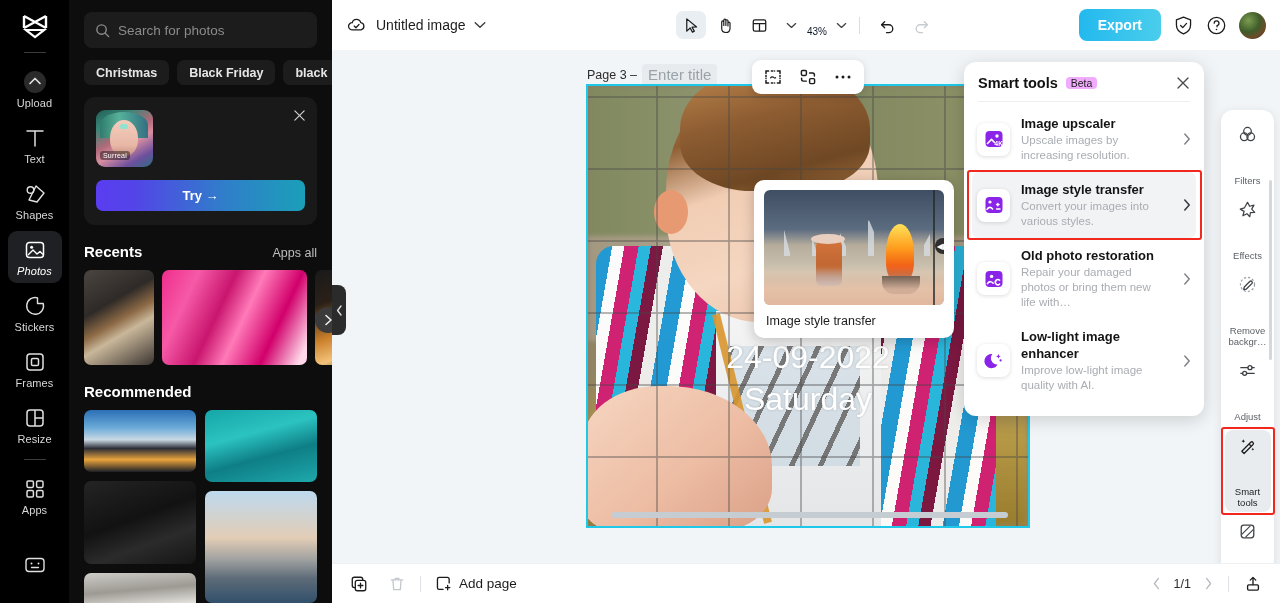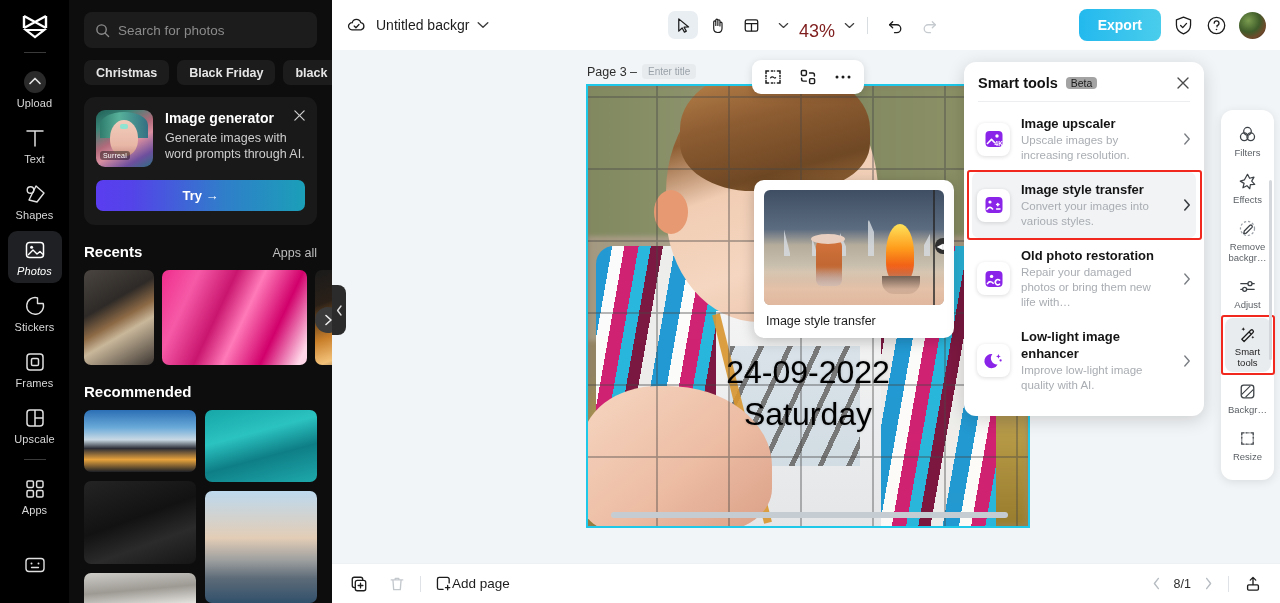--- a/index.html
+++ b/index.html
@@ -122,21 +122,21 @@
   .chev { color: #3d3d3d; margin-left: 8px; cursor: pointer; }
   .tb-center {
     position: absolute; left: 50%; transform: translateX(-50%);
     display: flex; align-items: center; gap: 4px;
   }
   .tb-btn {
     width: 30px; height: 28px; border-radius: 7px; display: flex;
     align-items: center; justify-content: center; cursor: pointer;
   }
   .tb-btn.sel { background: #e9eef3; }
-  .zoom-val { font-size: 18px; color: #7f1d1d; margin: 13px 3px 0 6px; }
+  .zoom-val { font-size: 10px; color: #0f172a; margin: 13px 3px 0 6px; }
   .tb-sep { width: 1px; height: 17px; background: #d8dde2; margin: 0 8px; }
   .tb-right { margin-left: auto; display: flex; align-items: center; gap: 12px; }
   .export-btn {
     background: #3ec5ef; color: #fff; font-size: 14px; font-weight: bold;
     height: 32px; border-radius: 8px; padding: 0 19px; display: flex;
     align-items: center; cursor: pointer; border: none;
     background: linear-gradient(90deg,#23b9ee,#4acdec);
   }
   .avatar {
     width: 27px; height: 27px; border-radius: 50%;
@@ -144,21 +144,21 @@
     cursor: pointer;
   }
 
   
   .canvas-zone { position: absolute; left: 0; right: 0; top: 50px; bottom: 40px; }
   .page-label {
     position: absolute; left: 255px; top: 14px; font-size: 12.5px; color: #2c2c2c;
     display: flex; align-items: center; gap: 5px;
   }
   .page-title-ph {
-    background: #e7ebee; border-radius: 4px; padding: 2px 6px; color: #9aa2a9; font-size: 10px; cursor: text;
+    background: #e7ebee; border-radius: 4px; padding: 2px 6px; color: #9aa2a9; font-size: 15px; cursor: text;
   }
   .float-toolbar {
     position: absolute; left: 420px; top: 10px; height: 34px; background: #fff;
     border-radius: 9px; box-shadow: 0 2px 9px rgba(0,0,0,.13);
     display: flex; align-items: center; padding: 0 9px; gap: 11px; z-index: 12;
   }
   .ft-btn { width: 24px; height: 24px; display: flex; align-items: center; justify-content: center; cursor: pointer; }
 
   .canvas {
     position: absolute; left: 254px; top: 34px; width: 444px; height: 444px;
@@ -202,22 +202,22 @@
     background: linear-gradient(180deg,#f4f4f4,#e4e6e8);
   }
   .boy-shirt-art{position:absolute;left:142px;top:260px;width:130px;height:120px;
     background: repeating-linear-gradient(115deg,#2a2a2a 0 5px,transparent 5px 26px), rgba(80,140,180,.25);opacity:.6;}
   .boy-arm {
     position:absolute; left:-6px; top:300px; width:190px; height:146px; border-radius: 40% 55% 30% 20%;
     background: linear-gradient(140deg,#f6d6c1 0%, #edbda4 55%, #d99f86 100%);
   }
   .boy-strap{position:absolute;left:150px;top:225px;width:8px;height:215px;background:#d8962f;transform:rotate(-14deg);opacity:.9;}
   .canvas-text {
-    position: absolute; left: 0; right: 0; top: 265px; text-align: center;
-    color: #000000; font-size: 32px; line-height: 42px;
+    position: absolute; left: 0; right: 0; top: 250px; text-align: center;
+    color: #ffffff; font-size: 32px; line-height: 42px;
     text-shadow: 0 0 3px rgba(0,0,0,.18); font-family: "Liberation Sans", sans-serif;
   }
 
   
   .stp {
     position: absolute; left: 422px; top: 130px; width: 200px;
     background: #fff; border-radius: 10px; box-shadow: 0 3px 14px rgba(0,0,0,.22);
     padding: 10px 10px 8px; z-index: 14;
   }
   .stp-img {
@@ -245,21 +245,21 @@
 
   
   .smart {
     position: absolute; right: 76px; top: 12px; width: 240px;
     background: #fff; border-radius: 12px; box-shadow: 0 4px 18px rgba(0,0,0,.16);
     padding: 13px 0 14px; z-index: 16;
   }
   .smart-head { display: flex; align-items: center; padding: 0 14px 10px; gap: 8px; }
   .smart-title { font-size: 14.5px; font-weight: bold; color: #111; }
   .beta {
-    background: #a3a3a3; color: #1b1b1b; font-size: 10.5px; border-radius: 4px;
+    background: #f0abfc; color: #1b1b1b; font-size: 10.5px; border-radius: 4px;
     padding: 0 5px; font-weight: normal;
   }
   .smart-x { margin-left: auto; color: #4a4a4a; cursor: pointer; }
   .smart-sep { height: 1px; background: #eceef0; margin: 0 14px 4px; }
   .st-item {
     display: flex; align-items: center; gap: 11px; padding: 9px 13px; cursor: pointer; position: relative;
   }
   .st-item.highlight { background: #f1f3f5; border-radius: 7px; margin: 0 8px; padding: 9px 5px; }
   .st-item.highlight::after {
     content: ""; position: absolute; left: -5px; right: -6px; top: -2px; bottom: -2px;
@@ -282,34 +282,34 @@
   }
   .rt-item {
     width: 46px; margin: 0 auto 4px; border-radius: 8px; padding: 6px 0 4px;
     display: flex; flex-direction: column; align-items: center; gap: 3px; cursor: pointer; position: relative;
   }
   .rt-item.sel { background: #e9ecef; }
   .rt-item.sel::after{
     content:""; position:absolute; left:-4px; right:-4px; top:-3px; bottom:-3px;
     border:2px solid #f0281e; border-radius:3px; pointer-events:none;
   }
-  .rt-label { font-size: 9.5px; color: #5a5f64; line-height: 11px; text-align: center; }
+  .rt-label { font-size: 9.5px; color: #5a5f64; line-height: 11px; text-align: center; margin-top: 28px; }
   .rt-item.sel .rt-label { color: #1c1c1c; }
   .rt-scroll{position:absolute;right:2px;top:70px;width:3px;height:180px;background:#d4d8dc;border-radius:2px;}
 
   
   .hscroll {
     position: absolute; left: 279px; bottom: 45px; width: 397px; height: 6px;
     background: #c6cdd2; border-radius: 3px; z-index: 5; cursor: pointer;
   }
   .bottombar {
     position: absolute; left: 0; right: 0; bottom: 0; height: 40px; background: #fff;
     display: flex; align-items: center; padding: 0 18px; border-top: 1px solid #eef1f3; z-index: 19;
   }
-  .bb-btn { display: flex; align-items: center; cursor: pointer; }
+  .bb-btn { display: flex; align-items: center; gap: 7px; cursor: pointer; }
   .bb-sep { width: 1px; height: 16px; background: #dfe3e7; margin: 0 14px; }
   .bb-label { font-size: 13.5px; color: #1c1c1c; }
   .bb-right { margin-left: auto; display: flex; align-items: center; gap: 13px; }
   .pager { font-size: 12.5px; color: #2c2c2c; }
   .arr { color: #b6bcc2; font-size: 13px; cursor: pointer; }
   svg { display: block; }
 </style>
 </head>
 <body>
 
@@ -384,21 +384,21 @@
     </div>
 
     <div class="rail-item">
       <div class="rail-icon">
         <svg width="22" height="22" viewBox="0 0 22 22">
             <rect x="3" y="3" width="16" height="16" rx="3" stroke="#e0e0e0" stroke-width="1.5" fill="none"></rect>
             <path d="M11 3 V19" stroke="#e0e0e0" stroke-width="1.5"></path>
             <path d="M11 11 H19" stroke="#e0e0e0" stroke-width="1.5"></path>
           </svg>
       </div>
-      <div class="rail-label">Upscale</div>
+      <div class="rail-label">Resize</div>
     </div>
 
     <div class="rail-div"></div>
 
     <div class="rail-item">
       <div class="rail-icon">
         <svg width="20" height="20" viewBox="0 0 20 20">
             <rect x="2" y="2" width="6.4" height="6.4" rx="1.3" stroke="#e0e0e0" stroke-width="1.5" fill="none"></rect>
             <rect x="11.6" y="2" width="6.4" height="6.4" rx="1.3" stroke="#e0e0e0" stroke-width="1.5" fill="none"></rect>
             <rect x="2" y="11.6" width="6.4" height="6.4" rx="1.3" stroke="#e0e0e0" stroke-width="1.5" fill="none"></rect>
@@ -446,24 +446,20 @@
             <path d="M2 2 L12 12 M12 2 L2 12" stroke="#cfcfcf" stroke-width="1.3" stroke-linecap="round"></path>
           </svg>
       </span>
       <div class="promo-top">
         <div class="promo-thumb">
           <div class="hair"></div>
             <div class="face"></div>
             <div class="jewel"></div>
           <span class="badge">Surreal</span>
         </div>
-        <div>
-          <div class="promo-title">Image generator</div>
-          <div class="promo-desc">Generate images with word prompts through AI.</div>
-        </div>
       </div>
       <div class="promo-btn">Try →</div>
     </div>
 
     <div class="sec-head">
       <div class="sec-title">Recents</div>
       <div class="sec-link">Apps all</div>
     </div>
     <div class="recents-row">
       <div class="thumb ph-food" style="width:70px;height:95px"></div>
@@ -500,21 +496,21 @@
 
   <div class="main">
 
     <div class="topbar">
       <span>
         <svg width="21" height="21" viewBox="0 0 22 22">
             <path d="M6.2 15.5 a3.7 3.7 0 0 1 .3-7.4 A4.6 4.6 0 0 1 15.4 8 a3.8 3.8 0 0 1 .3 7.5 Z" stroke="#1c1c1c" stroke-width="1.35" fill="none" stroke-linejoin="round"></path>
             <path d="M8.6 11.6 L10.4 13.4 L13.6 10" stroke="#1c1c1c" stroke-width="1.35" fill="none" stroke-linecap="round" stroke-linejoin="round"></path>
           </svg>
       </span>
-      <span class="doc-title">Untitled backgr</span>
+      <span class="doc-title">Untitled image</span>
       <span class="chev">
         <svg width="12" height="8" viewBox="0 0 12 8">
             <path d="M1.2 1.8 L6 6.2 L10.8 1.8" stroke="#3d3d3d" stroke-width="1.4" fill="none" stroke-linecap="round" stroke-linejoin="round"></path>
           </svg>
       </span>
 
       <div class="tb-center">
         <div class="tb-btn sel">
           <svg width="17" height="17" viewBox="0 0 18 18">
               <path d="M4 2 L4 15 L7.6 11.6 L10 16 L12 15 L9.6 10.8 L14.4 10.6 Z" stroke="#1c1c1c" stroke-width="1.3" fill="none" stroke-linejoin="round"></path>
@@ -830,21 +826,21 @@
         </span>
         <span class="bb-label">Add page</span>
       </span>
 
       <div class="bb-right">
         <span class="arr">
           <svg width="9" height="13" viewBox="0 0 9 13">
               <path d="M6.4 1.4 L2.4 6.5 L6.4 11.6" stroke="#b6bcc2" stroke-width="1.4" fill="none" stroke-linecap="round" stroke-linejoin="round"></path>
             </svg>
         </span>
-        <span class="pager">8/1</span>
+        <span class="pager">1/1</span>
         <span class="arr">
           <svg width="9" height="13" viewBox="0 0 9 13">
               <path d="M2.6 1.4 L6.6 6.5 L2.6 11.6" stroke="#b6bcc2" stroke-width="1.4" fill="none" stroke-linecap="round" stroke-linejoin="round"></path>
             </svg>
         </span>
         <span class="bb-sep" style="margin:0 2px"></span>
         <span>
           <svg width="18" height="18" viewBox="0 0 19 19">
               <path d="M9.5 2.6 V10 M6.6 5.4 L9.5 2.5 L12.4 5.4" stroke="#1c1c1c" stroke-width="1.4" fill="none" stroke-linecap="round" stroke-linejoin="round"></path>
               <rect x="3.8" y="10.4" width="11.4" height="5.6" rx="1.2" stroke="#1c1c1c" stroke-width="1.4" fill="none"></rect>

